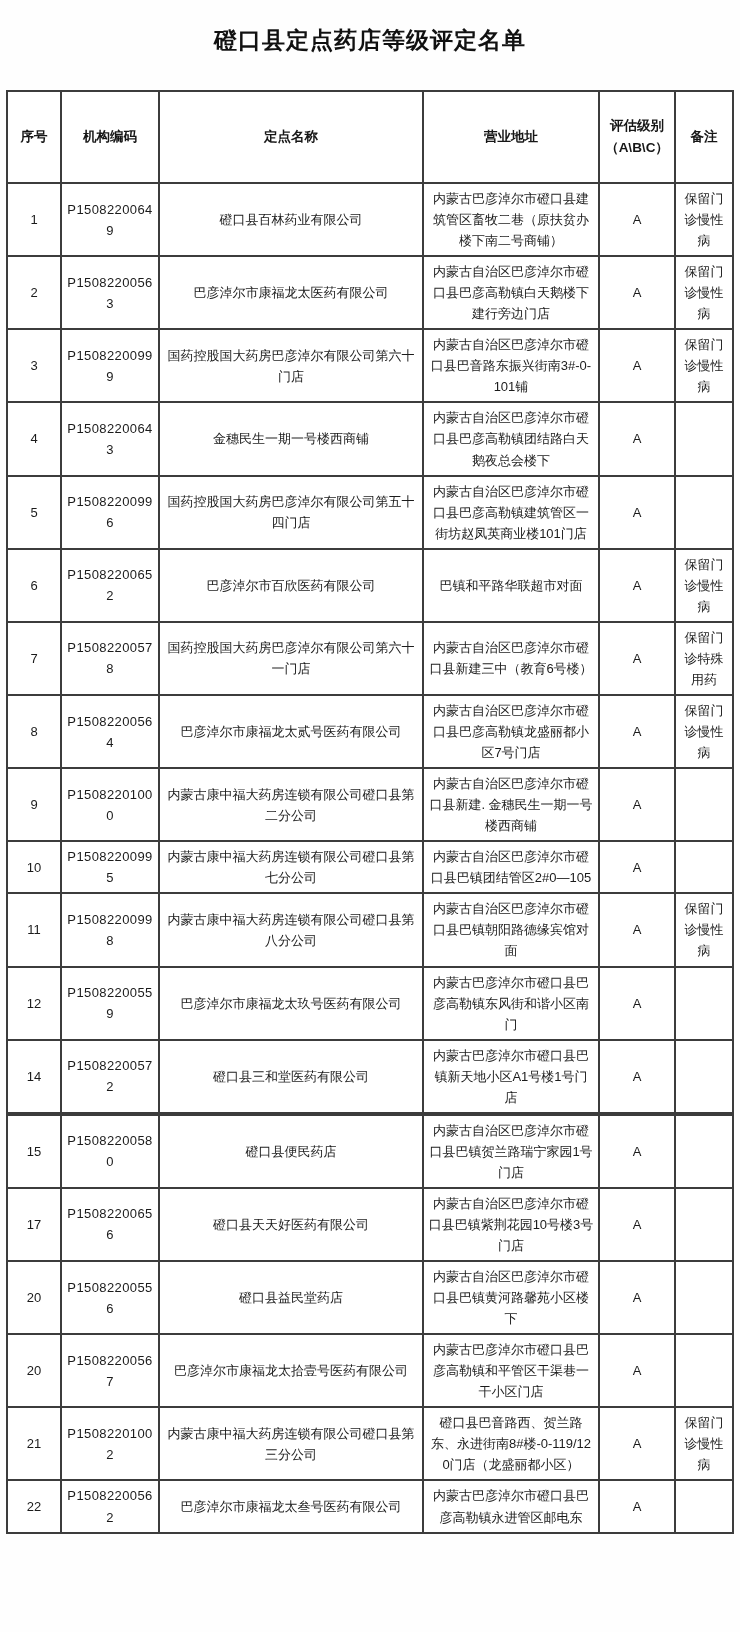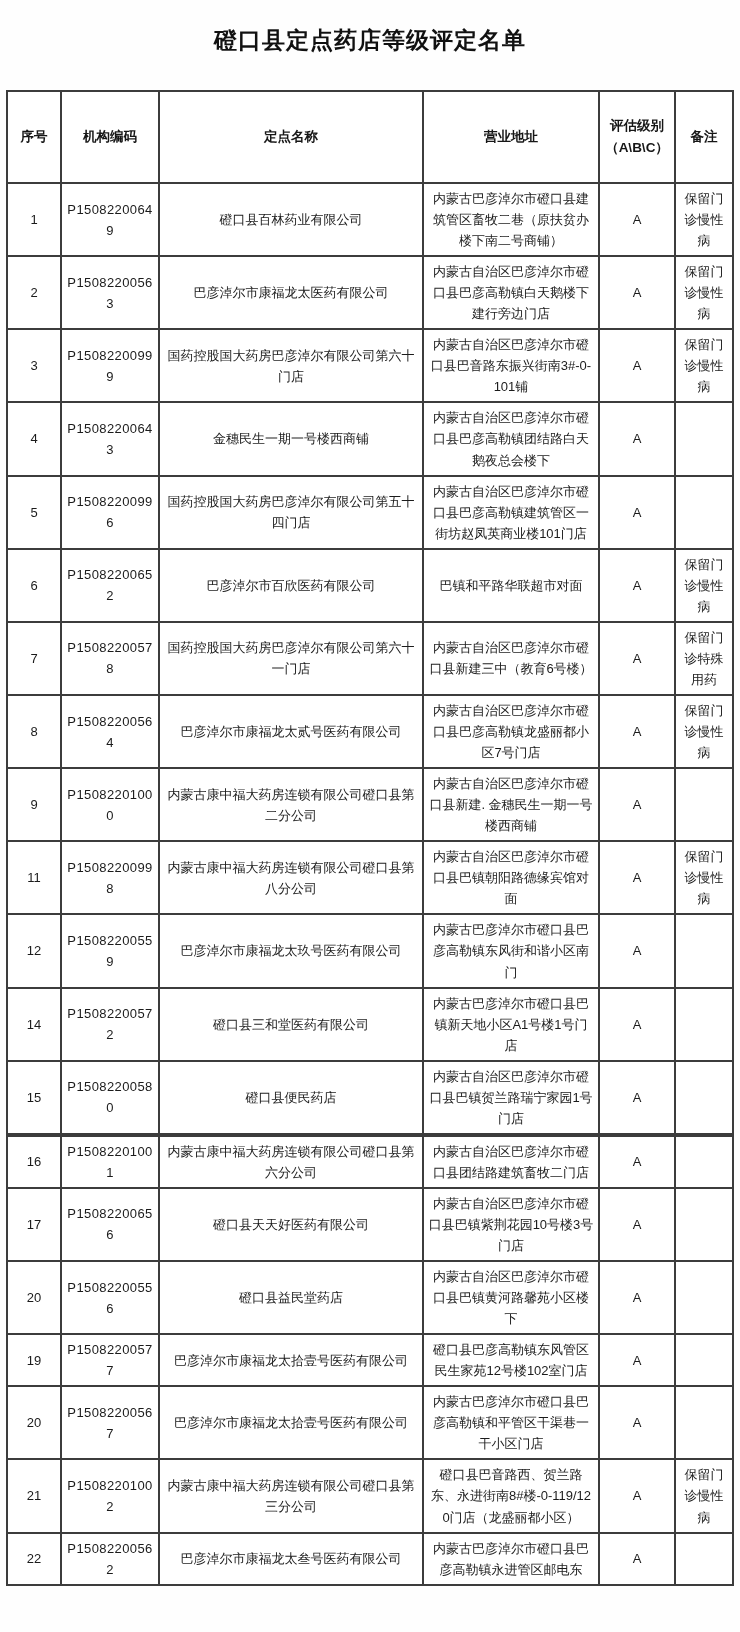--- a/index.html
+++ b/index.html
@@ -153,20 +153,28 @@
         </tr>
         <tr>
           <td class="cell-no">9</td>
           <td class="cell-code">P15082201000</td>
           <td class="cell-name">内蒙古康中福大药房连锁有限公司磴口县第二分公司</td>
           <td class="cell-address">内蒙古自治区巴彦淖尔市磴口县新建. 金穗民生一期一号楼西商铺</td>
           <td class="cell-level">A</td>
           <td class="cell-remark"></td>
         </tr>
         <tr>
+          <td class="cell-no">10</td>
+          <td class="cell-code">P15082200995</td>
+          <td class="cell-name">内蒙古康中福大药房连锁有限公司磴口县第七分公司</td>
+          <td class="cell-address">内蒙古自治区巴彦淖尔市磴口县巴镇团结管区2#0—105</td>
+          <td class="cell-level">A</td>
+          <td class="cell-remark"></td>
+        </tr>
+        <tr>
           <td class="cell-no">11</td>
           <td class="cell-code">P15082200998</td>
           <td class="cell-name">内蒙古康中福大药房连锁有限公司磴口县第八分公司</td>
           <td class="cell-address">内蒙古自治区巴彦淖尔市磴口县巴镇朝阳路德缘宾馆对面</td>
           <td class="cell-level">A</td>
           <td class="cell-remark">保留门诊慢性病</td>
         </tr>
         <tr>
           <td class="cell-no">12</td>
           <td class="cell-code">P15082200559</td>
@@ -185,52 +193,36 @@
         </tr>
         <tr>
           <td class="cell-no">15</td>
           <td class="cell-code">P15082200580</td>
           <td class="cell-name">磴口县便民药店</td>
           <td class="cell-address">内蒙古自治区巴彦淖尔市磴口县巴镇贺兰路瑞宁家园1号门店</td>
           <td class="cell-level">A</td>
           <td class="cell-remark"></td>
         </tr>
         <tr>
-          <td class="cell-no">16</td>
-          <td class="cell-code">P15082201001</td>
-          <td class="cell-name">内蒙古康中福大药房连锁有限公司磴口县第六分公司</td>
-          <td class="cell-address">内蒙古自治区巴彦淖尔市磴口县团结路建筑畜牧二门店</td>
-          <td class="cell-level">A</td>
-          <td class="cell-remark"></td>
-        </tr>
-        <tr>
           <td class="cell-no">17</td>
           <td class="cell-code">P15082200656</td>
           <td class="cell-name">磴口县天天好医药有限公司</td>
           <td class="cell-address">内蒙古自治区巴彦淖尔市磴口县巴镇紫荆花园10号楼3号门店</td>
           <td class="cell-level">A</td>
           <td class="cell-remark"></td>
         </tr>
         <tr>
           <td class="cell-no">20</td>
           <td class="cell-code">P15082200556</td>
           <td class="cell-name">磴口县益民堂药店</td>
           <td class="cell-address">内蒙古自治区巴彦淖尔市磴口县巴镇黄河路馨苑小区楼下</td>
           <td class="cell-level">A</td>
           <td class="cell-remark"></td>
         </tr>
         <tr>
-          <td class="cell-no">19</td>
-          <td class="cell-code">P15082200577</td>
-          <td class="cell-name">巴彦淖尔市康福龙太拾壹号医药有限公司</td>
-          <td class="cell-address">磴口县巴彦高勒镇东风管区民生家苑12号楼102室门店</td>
-          <td class="cell-level">A</td>
-          <td class="cell-remark"></td>
-        </tr>
-        <tr>
           <td class="cell-no">20</td>
           <td class="cell-code">P15082200567</td>
           <td class="cell-name">巴彦淖尔市康福龙太拾壹号医药有限公司</td>
           <td class="cell-address">内蒙古巴彦淖尔市磴口县巴彦高勒镇和平管区干渠巷一干小区门店</td>
           <td class="cell-level">A</td>
           <td class="cell-remark"></td>
         </tr>
         <tr>
           <td class="cell-no">21</td>
           <td class="cell-code">P15082201002</td>

